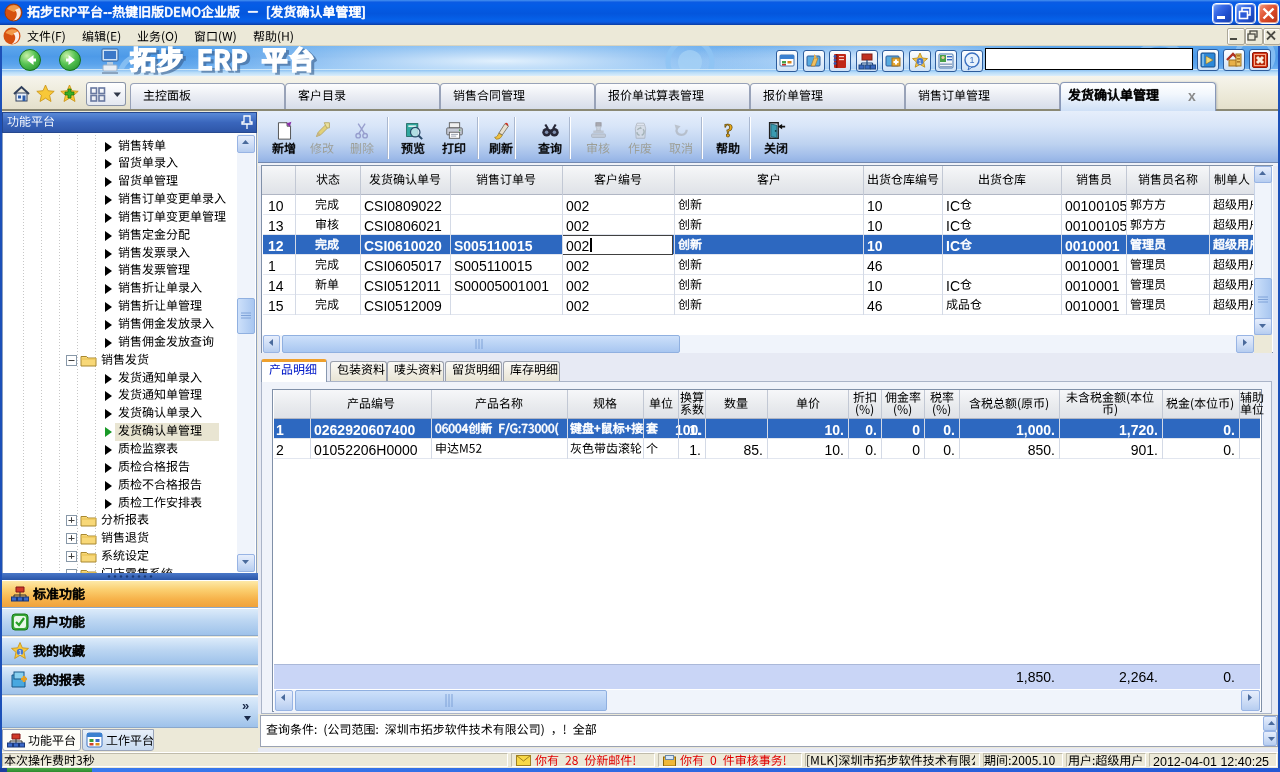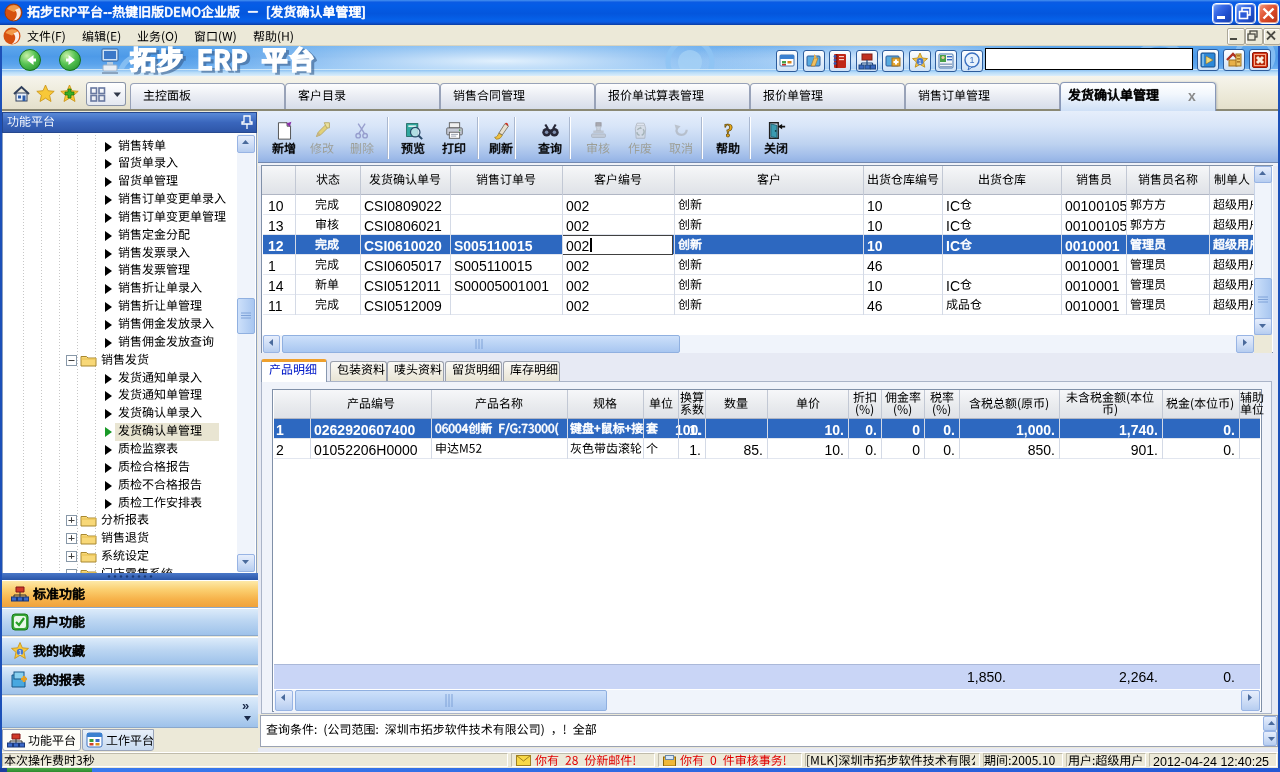--- a/index.html
+++ b/index.html
@@ -1753,21 +1753,21 @@
     <svg width="50" height="15" style="position:absolute;left:0;top:0;overflow:visible">
       <g fill="#000" transform="translate(0,10.8) scale(0.12)">
         <use href="#g8d85"></use>
         <use href="#g7ea7" x="100"></use>
         <use href="#g7528" x="200"></use>
         <use href="#g6237" x="300"></use>
       </g>
     </svg>
   </div>
 <div style="position:absolute;left:263px;top:314px;width:990px;height:1px;background:#e2e6ef;"></div>
-<div style="position:absolute;left:268px;top:298px;font:14px/16px 'Liberation Sans',sans-serif;color:#000;letter-spacing:0;white-space:pre;">11</div>
+<div style="position:absolute;left:268px;top:298px;font:14px/16px 'Liberation Sans',sans-serif;color:#000;letter-spacing:0;white-space:pre;">15</div>
 <div style="position:absolute;left:315px;top:298px">
     <svg width="26" height="15" style="position:absolute;left:0;top:0;overflow:visible">
       <g fill="#000" transform="translate(0,10.8) scale(0.12)">
         <use href="#g5b8c"></use>
         <use href="#g6210" x="100"></use>
       </g>
     </svg>
   </div>
 <div style="position:absolute;left:364px;top:298px;font:14px/16px 'Liberation Sans',sans-serif;color:#000;letter-spacing:0;white-space:pre;">CSI0512009</div>
 <div style="position:absolute;left:454px;top:298px;font:14px/16px 'Liberation Sans',sans-serif;color:#000;letter-spacing:0;white-space:pre;"></div>
@@ -2155,21 +2155,21 @@
       </g>
     </svg>
   </div>
 <div style="position:absolute;left:613px;top:422px;font:bold 14px/16px 'Liberation Sans',sans-serif;color:#fff;letter-spacing:0;white-space:pre;width:88px;text-align:right;">1.</div>
 <div style="position:absolute;left:675px;top:422px;font:bold 14px/16px 'Liberation Sans',sans-serif;color:#fff;letter-spacing:0;white-space:pre;width:88px;text-align:left;">100.</div>
 <div style="position:absolute;left:756px;top:422px;font:bold 14px/16px 'Liberation Sans',sans-serif;color:#fff;letter-spacing:0;white-space:pre;width:88px;text-align:right;">10.</div>
 <div style="position:absolute;left:789px;top:422px;font:bold 14px/16px 'Liberation Sans',sans-serif;color:#fff;letter-spacing:0;white-space:pre;width:88px;text-align:right;">0.</div>
 <div style="position:absolute;left:832px;top:422px;font:bold 14px/16px 'Liberation Sans',sans-serif;color:#fff;letter-spacing:0;white-space:pre;width:88px;text-align:right;">0</div>
 <div style="position:absolute;left:867px;top:422px;font:bold 14px/16px 'Liberation Sans',sans-serif;color:#fff;letter-spacing:0;white-space:pre;width:88px;text-align:right;">0.</div>
 <div style="position:absolute;left:967px;top:422px;font:bold 14px/16px 'Liberation Sans',sans-serif;color:#fff;letter-spacing:0;white-space:pre;width:88px;text-align:right;">1,000.</div>
-<div style="position:absolute;left:1070px;top:422px;font:bold 14px/16px 'Liberation Sans',sans-serif;color:#fff;letter-spacing:0;white-space:pre;width:88px;text-align:right;">1,740.</div>
+<div style="position:absolute;left:1070px;top:422px;font:bold 14px/16px 'Liberation Sans',sans-serif;color:#fff;letter-spacing:0;white-space:pre;width:88px;text-align:right;">1,720.</div>
 <div style="position:absolute;left:1147px;top:422px;font:bold 14px/16px 'Liberation Sans',sans-serif;color:#fff;letter-spacing:0;white-space:pre;width:88px;text-align:right;">0.</div>
 <div style="position:absolute;left:274px;top:458px;width:986px;height:1px;background:#e2e6ef;"></div>
 <div style="position:absolute;left:276px;top:442px;font:14px/16px 'Liberation Sans',sans-serif;color:#000;letter-spacing:0;white-space:pre;">2</div>
 <div style="position:absolute;left:314px;top:442px;font:14px/16px 'Liberation Sans',sans-serif;color:#000;letter-spacing:0;white-space:pre;">01052206H0000</div>
 <div style="position:absolute;left:435px;top:442px;width:131px;height:15px;overflow:hidden;">
     <svg width="49" height="15" style="position:absolute;left:0;top:0;overflow:visible">
       <g fill="#000" transform="translate(0,10.8) scale(0.12)">
         <use href="#g7533"></use>
         <use href="#g8fbe" x="100"></use>
         <use href="#g4d" x="200"></use>
@@ -2214,21 +2214,21 @@
 <div style="position:absolute;left:705px;top:419px;width:1px;height:40px;background:#d4dae6;"></div>
 <div style="position:absolute;left:767px;top:419px;width:1px;height:40px;background:#d4dae6;"></div>
 <div style="position:absolute;left:848px;top:419px;width:1px;height:40px;background:#d4dae6;"></div>
 <div style="position:absolute;left:881px;top:419px;width:1px;height:40px;background:#d4dae6;"></div>
 <div style="position:absolute;left:924px;top:419px;width:1px;height:40px;background:#d4dae6;"></div>
 <div style="position:absolute;left:959px;top:419px;width:1px;height:40px;background:#d4dae6;"></div>
 <div style="position:absolute;left:1059px;top:419px;width:1px;height:40px;background:#d4dae6;"></div>
 <div style="position:absolute;left:1162px;top:419px;width:1px;height:40px;background:#d4dae6;"></div>
 <div style="position:absolute;left:1239px;top:419px;width:1px;height:40px;background:#d4dae6;"></div>
 <div style="position:absolute;left:274px;top:664px;width:986px;height:25px;background:#c9d5f6;border-top:1px solid #aab8d8;box-sizing:border-box;"></div>
-<div style="position:absolute;left:967px;top:669px;font:14px/16px 'Liberation Sans',sans-serif;color:#000;letter-spacing:0;white-space:pre;width:88px;">1,850.</div>
+<div style="position:absolute;left:967px;top:669px;font:14px/16px 'Liberation Sans',sans-serif;color:#000;letter-spacing:0;white-space:pre;width:88px;text-align:right;">1,850.</div>
 <div style="position:absolute;left:1070px;top:669px;font:14px/16px 'Liberation Sans',sans-serif;color:#000;letter-spacing:0;white-space:pre;width:88px;text-align:right;">2,264.</div>
 <div style="position:absolute;left:1147px;top:669px;font:14px/16px 'Liberation Sans',sans-serif;color:#000;letter-spacing:0;white-space:pre;width:88px;text-align:right;">0.</div>
 <div style="position:absolute;left:274px;top:690px;width:986px;height:22px;background:#f0f4fb;"></div>
 <div style="position:absolute;left:275px;top:690px;width:18px;height:21px;background:linear-gradient(180deg,#e7eefc 0%,#cbdbf5 60%,#b6cdf0 100%);border:1px solid #98b4e4;border-radius:2px;box-sizing:border-box;"></div>
 <svg style="position:absolute;left:275px;top:690px;" width="18" height="21">
     <path d="M10 4 L6 7.5 L10 11 Z" fill="#4a6a9c"></path>
   </svg>
 <div style="position:absolute;left:295px;top:690px;width:312px;height:21px;background:linear-gradient(180deg,#cde0fa 0%,#bad3f5 50%,#a8c6f0 100%);border:1px solid #90b0e0;border-radius:2px;box-sizing:border-box;"></div>
 <svg style="position:absolute;left:443px;top:690px;" width="16" height="21">
     <g stroke="#7ea2d8">
@@ -2390,17 +2390,17 @@
         <use href="#g7528"></use>
         <use href="#g6237" x="100"></use>
         <use href="#g3a" x="200"></use>
         <use href="#g8d85" x="228"></use>
         <use href="#g7ea7" x="328"></use>
         <use href="#g7528" x="428"></use>
         <use href="#g6237" x="528"></use>
       </g>
     </svg>
   </div>
-<div style="position:absolute;left:1153px;top:755px;font:12.5px/14.5px 'Liberation Sans',sans-serif;color:#000;letter-spacing:0;white-space:pre;">2012-04-24 12:40:25</div>
+<div style="position:absolute;left:1153px;top:755px;font:12.5px/14.5px 'Liberation Sans',sans-serif;color:#000;letter-spacing:0;white-space:pre;">2012-04-01 12:40:25</div>
 <div style="position:absolute;left:0px;top:768px;width:1280px;height:4px;background:linear-gradient(90deg,#3a7cf0 0%,#2458d4 100%);"></div>
 <div style="position:absolute;left:0px;top:768px;width:92px;height:4px;background:linear-gradient(180deg,#4aa84a,#2d8a2d);"></div>
 <div style="position:absolute;left:0px;top:768px;width:7px;height:4px;background:#1b3f9e;"></div>
 <div style="position:absolute;left:0px;top:46px;width:2px;height:722px;background:#1c50b8;z-index:50;"></div>
 <div style="position:absolute;left:1278px;top:46px;width:2px;height:722px;background:#1c50b8;z-index:50;"></div>
 </body></html>

